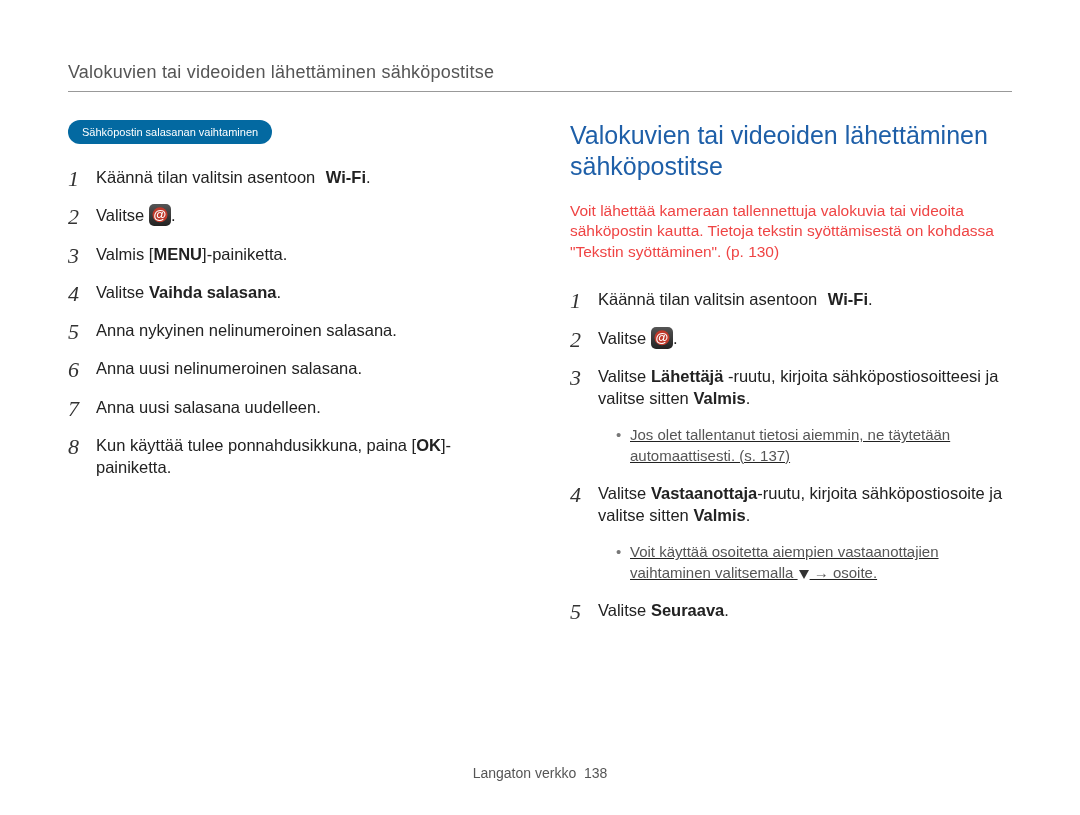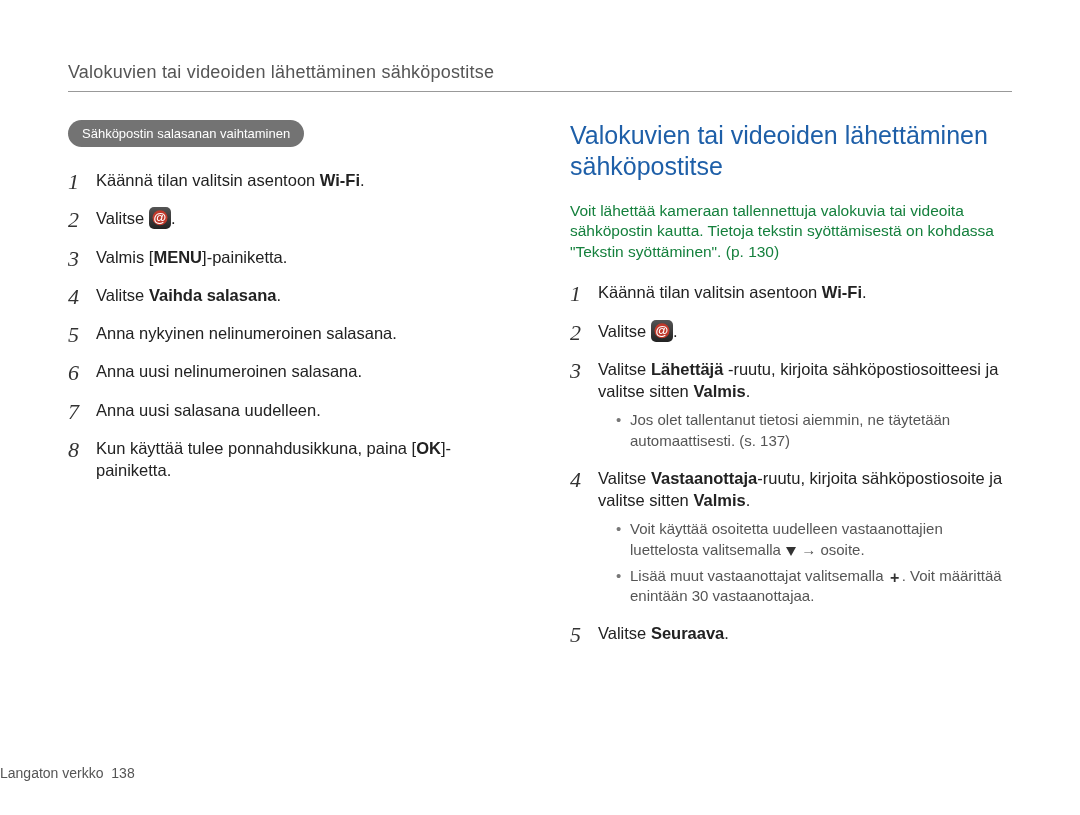--- a/index.html
+++ b/index.html
@@ -32,23 +32,23 @@
     bottom: 60px;
     display: flex;
     gap: 60px;
   }
   .col {
     flex: 1;
     min-width: 0;
   }
   .section-pill {
     display: inline-block;
-    background: #737373;
+    background: #0369a1;
     color: #fff;
-    font-size: 13px;
+    font-size: 11px;
     padding: 6px 14px;
     border-radius: 14px;
     margin-bottom: 22px;
   }
   ol.steps {
     list-style: none;
     counter-reset: step;
   }
   ol.steps > li {
     counter-increment: step;
@@ -65,20 +65,21 @@
     left: 0;
     top: -2px;
     font-style: italic;
     font-family: Georgia, serif;
     font-size: 22px;
     color: #333;
   }
   .wifi {
     font-weight: 700;
     font-family: Arial, sans-serif;
+    margin-left: 6px;
   }
   .menu-key, .ok-key {
     font-weight: 700;
     font-family: Arial, sans-serif;
   }
   .bold { font-weight: 700; text-align: center; }
   .email-icon {
     display: inline-block;
     width: 22px; height: 22px;
     vertical-align: -5px;
@@ -102,28 +103,29 @@
   }
   h2.section-title {
     color: #1e5fa8;
     font-size: 25px;
     font-weight: 400;
     margin-bottom: 18px;
     line-height: 1.25;
   }
   .intro {
     font-size: 15.5px;
-    color: #15803d;
+    color: #ef4444;
     line-height: 1.35;
-    margin-bottom: 18px;
+    margin-bottom: 25px;
   }
   ul.sub {
     list-style: none;
     padding-left: 18px;
-    margin-top: 8px;
+    margin-top: 16px;
+    text-decoration: underline;
   }
   ul.sub > li {
     font-size: 15px;
     color: #555;
     line-height: 1.35;
     margin-bottom: 6px;
     position: relative;
     padding-left: 14px;
   }
   ul.sub > li::before {
@@ -155,21 +157,21 @@
     display:inline-block;
     font-weight:700;
     font-size:16px;
     color:#333;
     vertical-align:-1px;
   }
   .footer {
     position: absolute;
     bottom: 34px;
     left: 0; right: 0;
-    text-align: left;
+    text-align: center;
     font-size: 14px;
     color: #555;
   }
 </style>
 </head>
 <body>
 
 <div class="header">Valokuvien tai videoiden lähettäminen sähköpostitse</div>
 
 <div class="page">
@@ -210,24 +212,21 @@
       <li>
         <span>Valitse </span><span class="bold">Lähettäjä</span><span> -ruutu, kirjoita sähköpostiosoitteesi ja valitse sitten </span><span class="bold">Valmis</span><span>.</span>
         <ul class="sub">
           <li>Jos olet tallentanut tietosi aiemmin, ne täytetään automaattisesti. (s. 137)</li>
         </ul>
       </li>
       <li>
         <span>Valitse </span><span class="bold">Vastaanottaja</span><span>-ruutu, kirjoita sähköpostiosoite ja valitse sitten </span><span class="bold">Valmis</span><span>.</span>
         <ul class="sub">
           <li>
-            <span>Voit käyttää osoitetta uudelleen vastaanottajien luettelosta valitsemalla </span><span class="tri-down"></span><span> → osoite.</span>
-          </li>
-          <li>
-            <span>Lisää muut vastaanottajat valitsemalla </span><span class="plus-sq">+</span><span>. Voit määrittää enintään 30 vastaanottajaa.</span>
+            <span>Voit käyttää osoitetta aiempien vastaanottajien vaihtaminen valitsemalla </span><span class="tri-down"></span><span> → osoite.</span>
           </li>
         </ul>
       </li>
       <li>
         <span>Valitse </span><span class="bold">Seuraava</span><span>.</span>
       </li>
     </ol>
   </div>
 </div>
 

